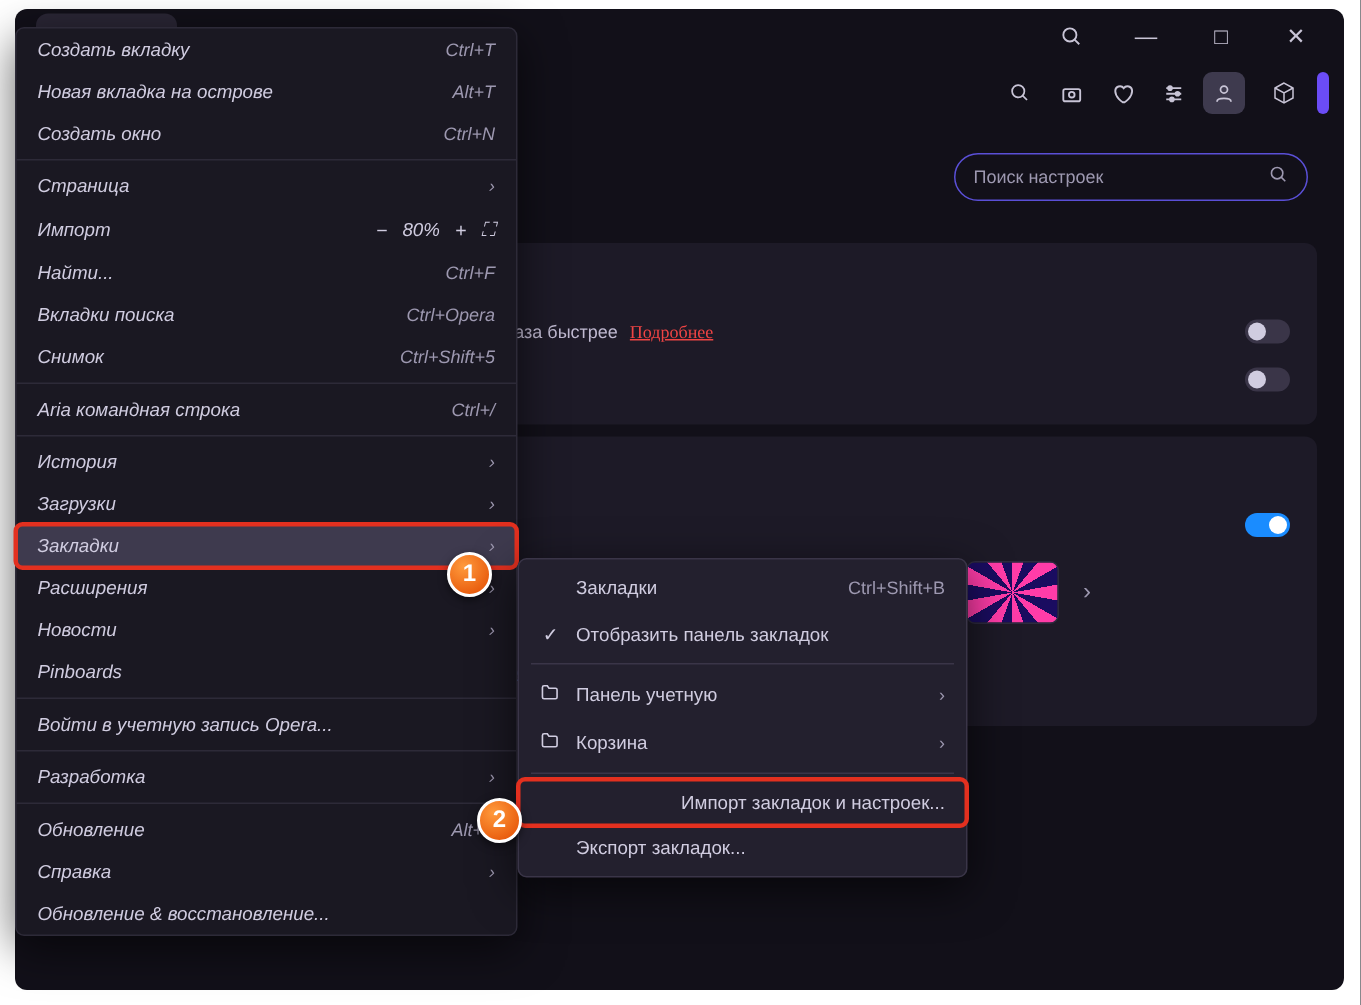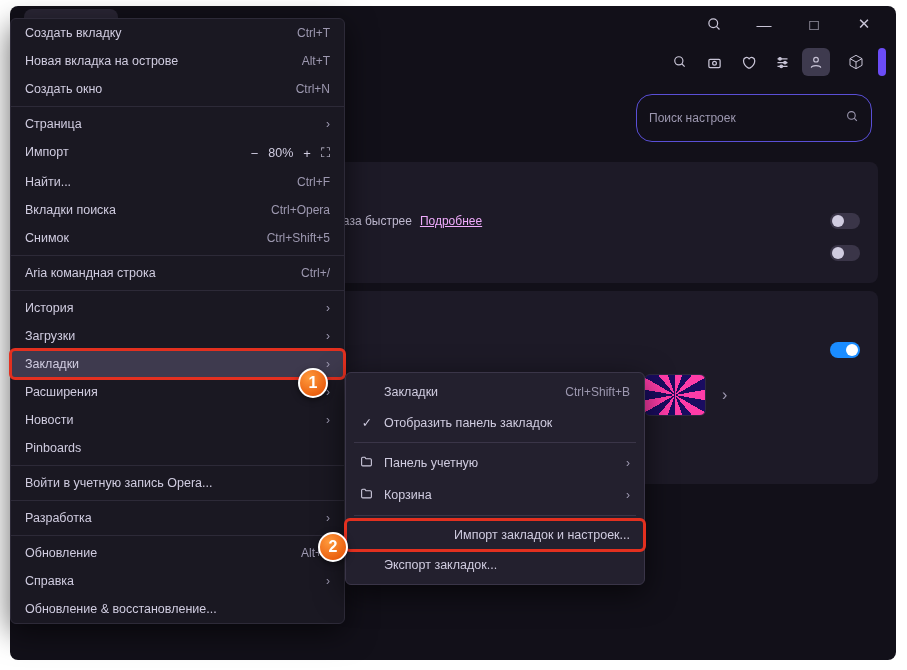--- a/index.html
+++ b/index.html
@@ -11,46 +11,46 @@
 .new-tab-btn { width: 22px; height: 22px; border-radius: 4px; display: flex; align-items: center; justify-content: center; color: #c8c4d6; font-size: 14px; cursor: pointer; }
 .title-actions { display: flex; align-items: center; gap: 14px; padding-right: 8px; }
 .title-actions .icon { width: 36px; height: 30px; display: flex; align-items: center; justify-content: center; color: #c8c4d6; font-size: 15px; cursor: pointer; }
 .toolbar { height: 40px; display: flex; align-items: center; padding: 0 10px; justify-content: flex-end; gap: 6px; }
 .tool-icon { width: 28px; height: 28px; display: flex; align-items: center; justify-content: center; color: #c8c4d6; font-size: 14px; border-radius: 6px; cursor: pointer; }
 .tool-icon.user { background: #3e3a4e; }
 .tool-icon.cube { margin-left: 6px; }
 .tool-icon.accent-bar { width: 8px; height: 28px; background: #6b4cf6; border-radius: 4px; margin-left: 2px; }
 .content { position: absolute; left: 0; top: 76px; right: 0; bottom: 0; }
 .settings-hdr { height: 72px; display: flex; align-items: center; justify-content: flex-end; padding-right: 24px; }
-.search-settings { width: 236px; height: 48px; border: 1px solid #5a4fd6; border-radius: 16px; display: flex; align-items: center; padding: 0 12px; color: #9d98b0; font-size: 12px; }
+.search-settings { width: 236px; height: 32px; border: 1px solid #5a4fd6; border-radius: 16px; display: flex; align-items: center; padding: 0 12px; color: #9d98b0; font-size: 12px; }
 .search-settings .sicon { margin-left: auto; font-size: 13px; }
 .panel { margin: 8px 18px; background: #1d1a27; border-radius: 8px; padding: 14px 18px; }
 .panel-title { color: #e4e0f0; font-size: 13px; font-weight: 600; margin-bottom: 14px; }
 .setting-row { display: flex; align-items: center; padding: 8px 0; color: #bfb9d0; font-size: 12px; gap: 8px; }
-.setting-row .link { color: #f0abfc; text-decoration: underline; }
+.setting-row .link { color: #ef4444; text-decoration: underline; font-family: Liberation Serif, serif; }
 .toggle { width: 30px; height: 16px; background: #3a3548; border-radius: 8px; margin-left: auto; position: relative; cursor: pointer; }
 .toggle::after { content: ""; position: absolute; width: 12px; height: 12px; background: #d0cce0; border-radius: 50%; top: 2px; left: 2px; }
 .toggle.on { background: #1a8cff; }
 .toggle.on::after { left: 16px; background: #fff; }
 .bg-row { display: flex; align-items: center; gap: 10px; margin-top: 8px; }
 .bg-thumb { width: 62px; height: 42px; border-radius: 6px; background: radial-gradient(circle at center, #3b2cff, #0a0640); border: 1px solid #2e2a40; cursor: pointer; }
 .bg-thumb.t2 { background: radial-gradient(circle at 30% 50%, #ff4fc8, #120a40); }
 .bg-thumb.t3 { background: radial-gradient(circle, #2b1cff, #0a0640); }
 .bg-thumb.t4 { background: conic-gradient(#7b3cff, #1a0c60, #7b3cff); }
 .bg-thumb.t5 { background: repeating-conic-gradient(#ff3ca8 0 20deg, #1a0c60 20deg 40deg); }
 .bg-chevron { color: #9d98b0; font-size: 16px; padding: 0 6px; cursor: pointer; }
 .bg-actions { margin-top: 16px; display: flex; align-items: center; gap: 12px; }
 .btn-outline { border: 1px solid #3e3a4e; border-radius: 4px; padding: 8px 12px; color: #d0cce0; font-size: 12px; cursor: pointer; }
 
 
 .main-menu { position: absolute; left: 10px; top: 18px; width: 335px; background: #1a1822; border: 1px solid #2d2a38; border-radius: 6px; box-shadow: 0 8px 30px rgba(0,0,0,0.6); z-index: 20; }
 .menu-head { display: flex; align-items: center; gap: 8px; padding: 10px 14px; color: #e4e0f0; font-size: 14px; font-weight: 600; }
 .opera-logo { width: 16px; height: 16px; border-radius: 50%; background: radial-gradient(circle at 40% 40%, #ff6a6a, #d4101b); position: relative; }
 .menu-list { list-style: none; }
-.menu-item { display: flex; padding: 7px 14px; color: #d0cce0; font-size: 12.5px; cursor: pointer; position: relative; }
+.menu-item { display: flex; align-items: center; padding: 7px 14px; color: #d0cce0; font-size: 12.5px; cursor: pointer; position: relative; font-style: italic; }
 .menu-item .shortcut { margin-left: auto; color: #9d98b0; font-size: 12px; }
 .menu-item .chev { margin-left: auto; color: #9d98b0; font-size: 12px; }
 .menu-sep { height: 1px; background: #2d2a38; margin: 3px 0; }
 .menu-item.hovered { background: #3e3a4e; }
 .menu-item.hl { outline: 3px solid #e3301f; outline-offset: -1px; border-radius: 4px; z-index: 1; }
 .zoom-ctrls { display: flex; align-items: center; gap: 10px; margin-left: auto; color: #d0cce0; }
 .zoom-ctrls .zbtn { cursor: pointer; font-size: 13px; }
 
 
 .sub-menu { position: absolute; left: 345px; top: 372px; width: 300px; background: #23202e; border: 1px solid #3a3548; border-radius: 6px; box-shadow: 0 8px 30px rgba(0,0,0,0.6); z-index: 30; padding: 4px 0; }

